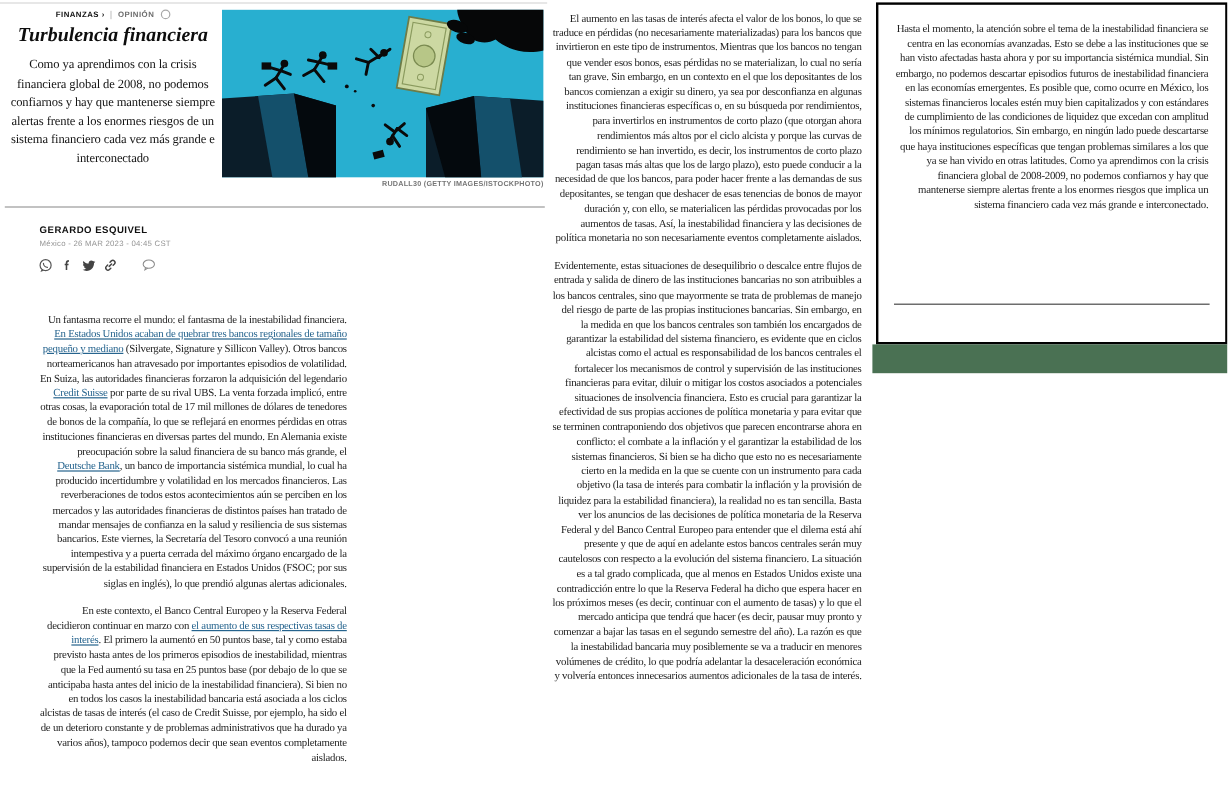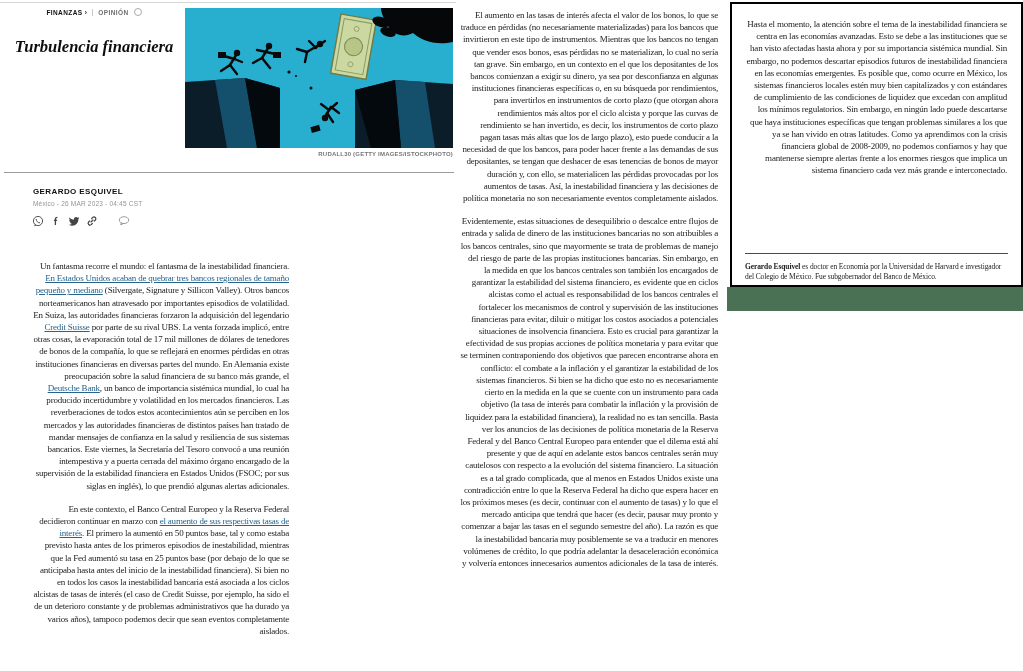--- a/index.html
+++ b/index.html
@@ -16,21 +16,21 @@
   
   .top-hairline{position:absolute;left:0;top:2px;width:456px;height:1px;background:#d8d8d8;}
   .header-block{position:absolute;left:5px;top:8px;width:178px;text-align:center;}
   .kicker{display:flex;align-items:center;justify-content:center;gap:5px;
           font-family:"Liberation Sans",sans-serif;font-size:6.5px;letter-spacing:.4px;}
   .kicker .section{font-weight:bold;color:#111;}
   .kicker .sep{width:1px;height:7px;background:#c9c9c9;}
   .kicker .category{color:#6e6e6e;font-weight:bold;}
   .kicker .badge{width:6px;height:6px;border:1px solid #a8a8a8;border-radius:50%;
                  display:inline-block;}
-  .headline{margin-top:21px;font-family:"Liberation Serif",serif;font-weight:bold;
+  .headline{margin-top:3px;font-family:"Liberation Serif",serif;font-weight:bold;
             font-style:italic;font-size:16.5px;line-height:19px;color:#0d0d0d;}
   .standfirst{margin-top:9px;font-size:10.5px;line-height:15.5px;letter-spacing:-0.1px;
               color:#141414;}
 
   
   .lead-image{position:absolute;left:185px;top:8px;width:268px;height:140px;}
   .lead-image svg{display:block;}
   .image-caption{position:absolute;left:185px;top:151px;width:268px;text-align:right;
                  font-family:"Liberation Sans",sans-serif;font-size:6px;font-weight:bold;
                  color:#767676;letter-spacing:.2px;}
@@ -68,20 +68,21 @@
   <div class="top-hairline"></div>
 
   <div class="header-block">
     <div class="kicker">
       <span class="section">FINANZAS ›</span>
       <span class="sep"></span>
       <span class="category">OPINIÓN</span>
       <span class="badge"></span>
     </div>
     <div class="headline">Turbulencia financiera</div>
+    <div class="standfirst">Como ya aprendimos con la crisis financiera global de 2008, no podemos confiarnos y hay que mantenerse siempre alertas frente a los enormes riesgos de un sistema financiero cada vez más grande e interconectado</div>
   </div>
 
   <div class="lead-image">
     <svg width="268" height="140" viewBox="0 0 268 140" xmlns="http://www.w3.org/2000/svg">
       <rect x="0" y="0" width="268" height="140" fill="#28afd0"></rect>
 
       <polygon points="0,74 60,70 95,80 95,140 0,140" fill="#0b1d29"></polygon>
       <polygon points="30,72 60,70 72,140 42,140" fill="#155а72" opacity="0"></polygon>
       <polygon points="30,72 60,70 72,140 42,140" fill="#14506b"></polygon>
       <polygon points="60,70 95,80 95,140 72,140" fill="#04090d"></polygon>
@@ -193,20 +194,17 @@
   <div class="col2 bt">
     <p>El aumento en las tasas de interés afecta el valor de los bonos, lo que se traduce en pérdidas (no necesariamente materializadas) para los bancos que invirtieron en este tipo de instrumentos. Mientras que los bancos no tengan que vender esos bonos, esas pérdidas no se materializan, lo cual no sería tan grave. Sin embargo, en un contexto en el que los depositantes de los bancos comienzan a exigir su dinero, ya sea por desconfianza en algunas instituciones financieras específicas o, en su búsqueda por rendimientos, para invertirlos en instrumentos de corto plazo (que otorgan ahora rendimientos más altos por el ciclo alcista y porque las curvas de rendimiento se han invertido, es decir, los instrumentos de corto plazo pagan tasas más altas que los de largo plazo), esto puede conducir a la necesidad de que los bancos, para poder hacer frente a las demandas de sus depositantes, se tengan que deshacer de esas tenencias de bonos de mayor duración y, con ello, se materialicen las pérdidas provocadas por los aumentos de tasas. Así, la inestabilidad financiera y las decisiones de política monetaria no son necesariamente eventos completamente aislados.</p>
     <p>Evidentemente, estas situaciones de desequilibrio o descalce entre flujos de entrada y salida de dinero de las instituciones bancarias no son atribuibles a los bancos centrales, sino que mayormente se trata de problemas de manejo del riesgo de parte de las propias instituciones bancarias. Sin embargo, en la medida en que los bancos centrales son también los encargados de garantizar la estabilidad del sistema financiero, es evidente que en ciclos alcistas como el actual es responsabilidad de los bancos centrales el fortalecer los mecanismos de control y supervisión de las instituciones financieras para evitar, diluir o mitigar los costos asociados a potenciales situaciones de insolvencia financiera. Esto es crucial para garantizar la efectividad de sus propias acciones de política monetaria y para evitar que se terminen contraponiendo dos objetivos que parecen encontrarse ahora en conflicto: el combate a la inflación y el garantizar la estabilidad de los sistemas financieros. Si bien se ha dicho que esto no es necesariamente cierto en la medida en la que se cuente con un instrumento para cada objetivo (la tasa de interés para combatir la inflación y la provisión de liquidez para la estabilidad financiera), la realidad no es tan sencilla. Basta ver los anuncios de las decisiones de política monetaria de la Reserva Federal y del Banco Central Europeo para entender que el dilema está ahí presente y que de aquí en adelante estos bancos centrales serán muy cautelosos con respecto a la evolución del sistema financiero. La situación es a tal grado complicada, que al menos en Estados Unidos existe una contradicción entre lo que la Reserva Federal ha dicho que espera hacer en los próximos meses (es decir, continuar con el aumento de tasas) y lo que el mercado anticipa que tendrá que hacer (es decir, pausar muy pronto y comenzar a bajar las tasas en el segundo semestre del año). La razón es que la inestabilidad bancaria muy posiblemente se va a traducir en menores volúmenes de crédito, lo que podría adelantar la desaceleración económica y volvería entonces innecesarios aumentos adicionales de la tasa de interés.</p>
   </div>
 
   <div class="col3-box">
     <div class="col3-text bt">
       <p>Hasta el momento, la atención sobre el tema de la inestabilidad financiera se centra en las economías avanzadas. Esto se debe a las instituciones que se han visto afectadas hasta ahora y por su importancia sistémica mundial. Sin embargo, no podemos descartar episodios futuros de inestabilidad financiera en las economías emergentes. Es posible que, como ocurre en México, los sistemas financieros locales estén muy bien capitalizados y con estándares de cumplimiento de las condiciones de liquidez que excedan con amplitud los mínimos regulatorios. Sin embargo, en ningún lado puede descartarse que haya instituciones específicas que tengan problemas similares a los que ya se han vivido en otras latitudes. Como ya aprendimos con la crisis financiera global de 2008-2009, no podemos confiarnos y hay que mantenerse siempre alertas frente a los enormes riesgos que implica un sistema financiero cada vez más grande e interconectado.</p>
     </div>
     <div class="box-divider"></div>
-    <div class="bio">
-      <span class="bio-name">Gerardo Esquivel</span><span> es doctor en Economía por la Universidad de Harvard e investigador del Colegio de México. Fue subgobernador del Banco de México.</span>
-    </div>
   </div>
 
   <div class="green-strip" style="background: rgb(74, 113, 83);"></div>
 
 </div>
 
 </body></html>

